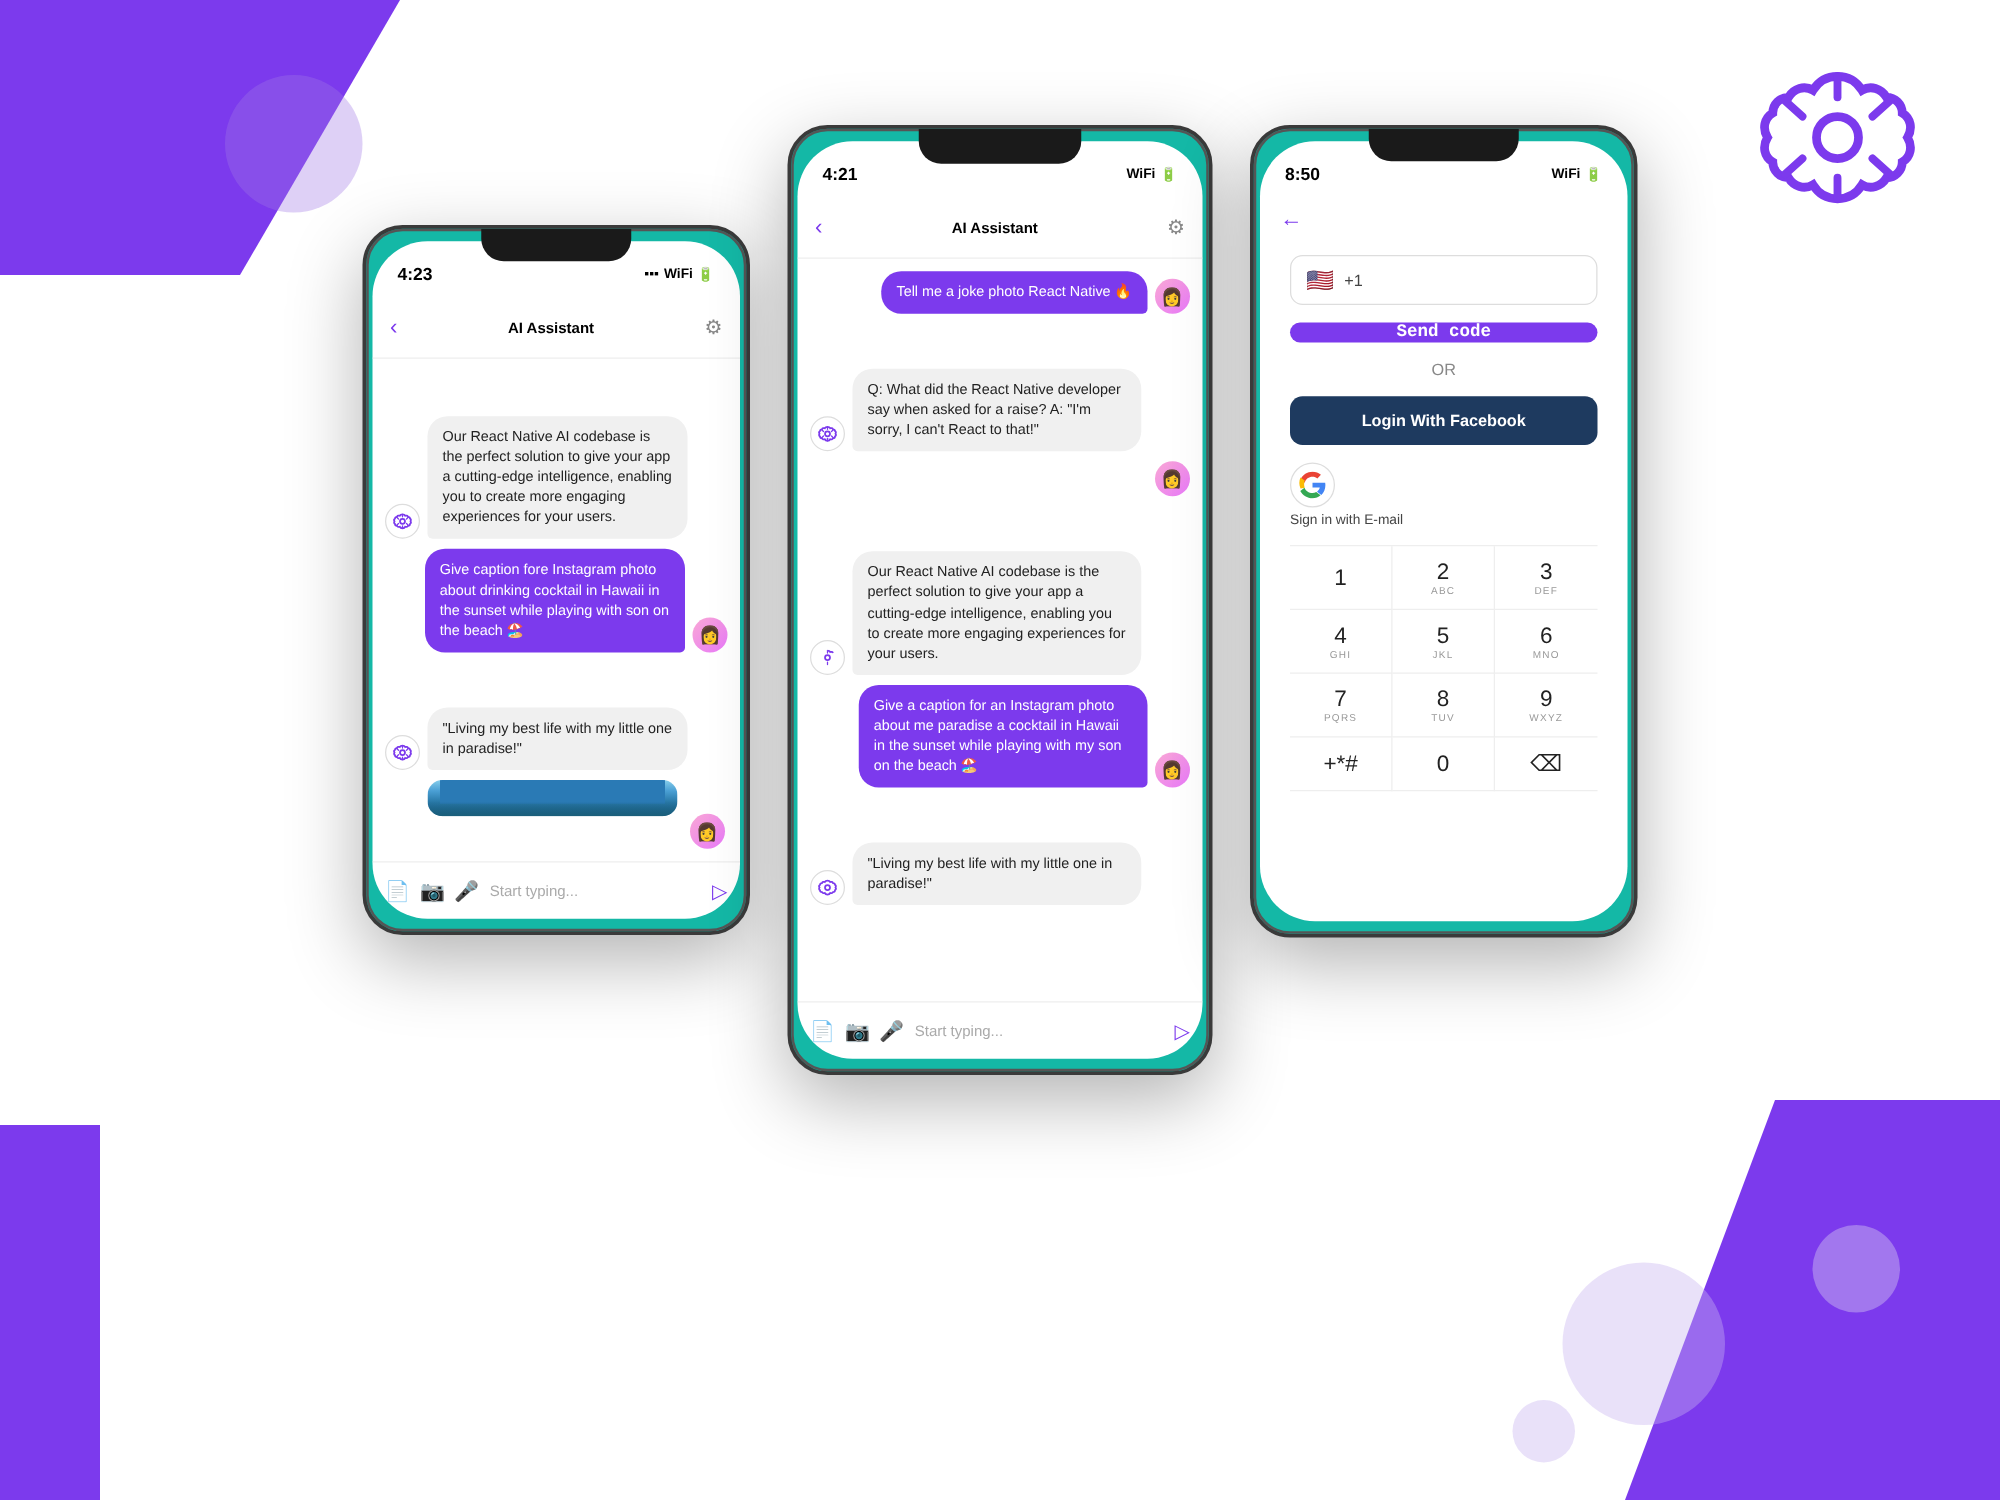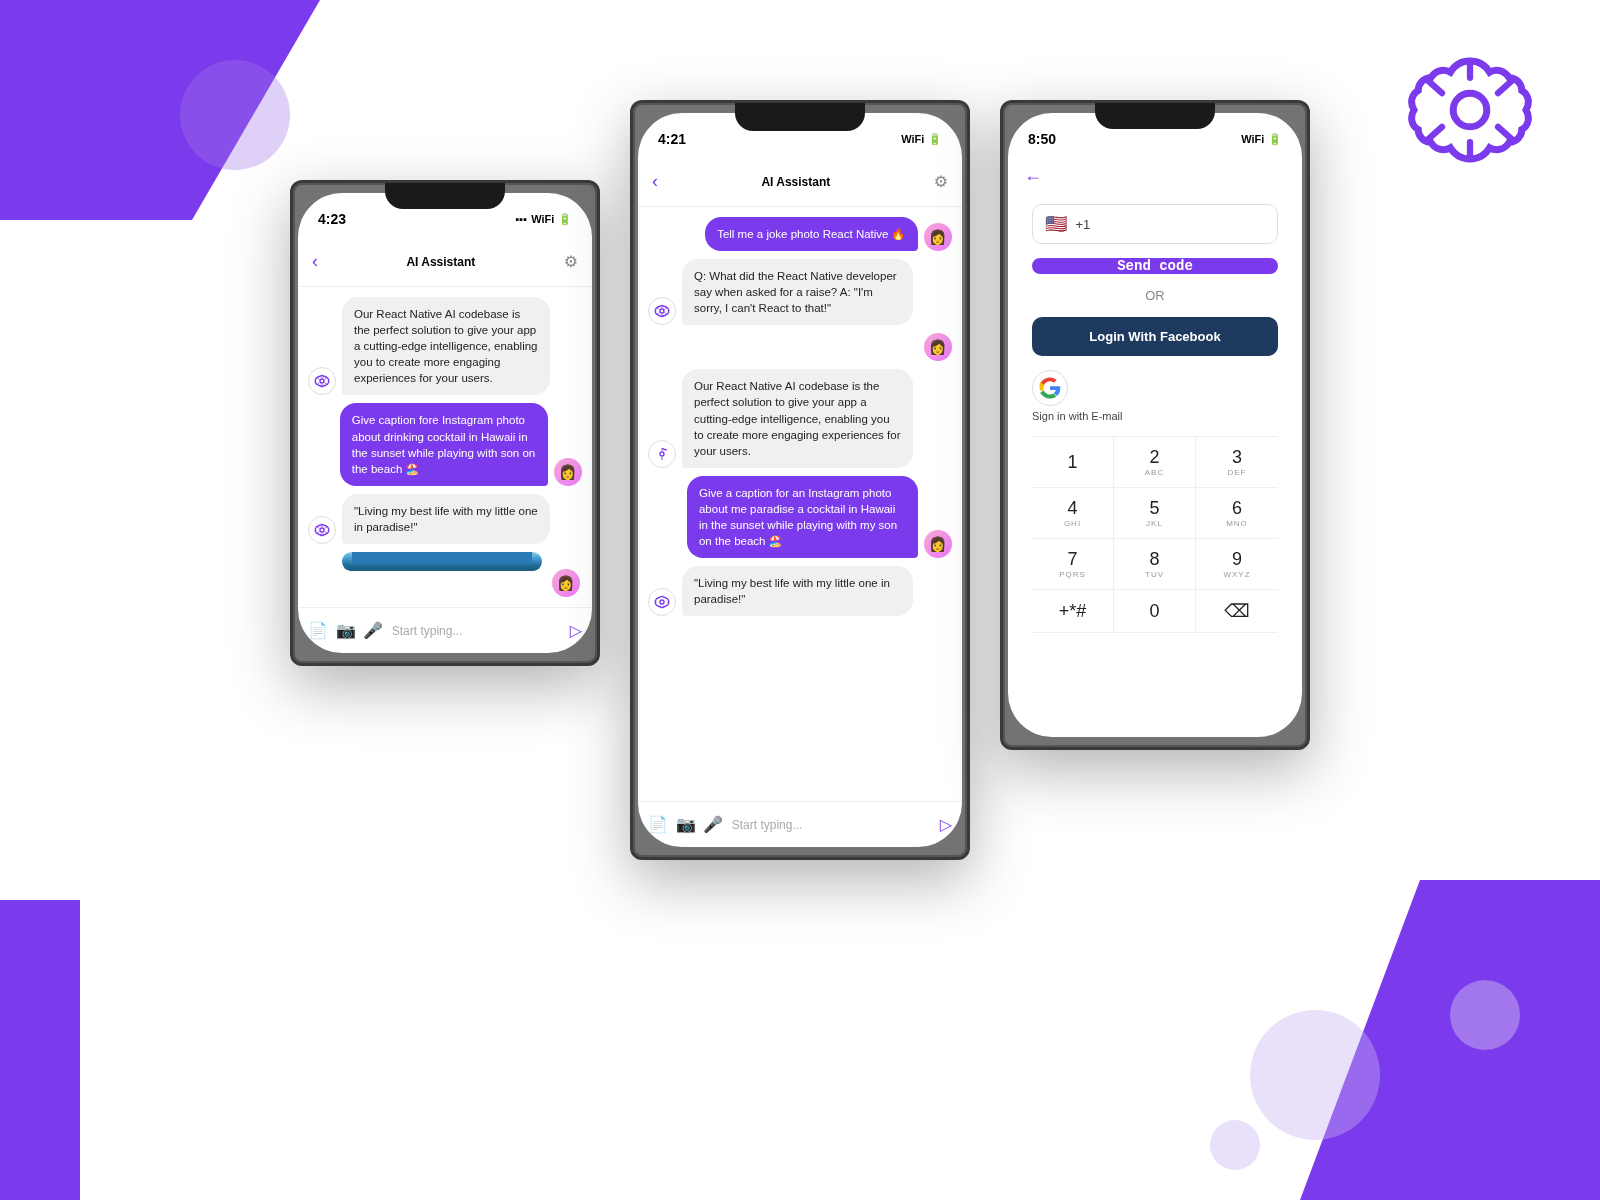--- a/index.html
+++ b/index.html
@@ -84,30 +84,30 @@
       left: 0; right: 0;
       display: flex;
       justify-content: center;
       align-items: flex-start;
       gap: 30px;
       z-index: 5;
     }
 
     
     .phone {
-      background: #737373;
-      border-radius: 12px;
+      background: #14b8a6;
+      border-radius: 32px;
       border: 3px solid #3a3a3a;
       position: relative;
       box-shadow: 0 20px 60px rgba(0,0,0,0.3), inset 0 0 0 2px #555;
       overflow: hidden;
     }
     .phone-left {
       width: 310px;
-      height: 486px;
+      height: 568px;
       margin-top: 80px;
     }
     .phone-center {
       width: 340px;
       height: 760px;
       margin-top: 0;
     }
     .phone-right {
       width: 310px;
       height: 650px;
@@ -184,21 +184,21 @@
       gap: 8px;
     }
 
     
     .msg-row {
       display: flex;
       align-items: flex-end;
       gap: 6px;
     }
     .msg-row.user { flex-direction: row-reverse; }
-    .msg-row.bot { flex-direction: row; }
+    .msg-row.bot { flex-direction: row; margin-top: 36px; }
 
     .bubble {
       max-width: 76%;
       padding: 9px 12px;
       border-radius: 16px;
       font-size: 11.5px;
       line-height: 1.4;
     }
     .bubble.user-bubble {
       background: #7c3aed;

